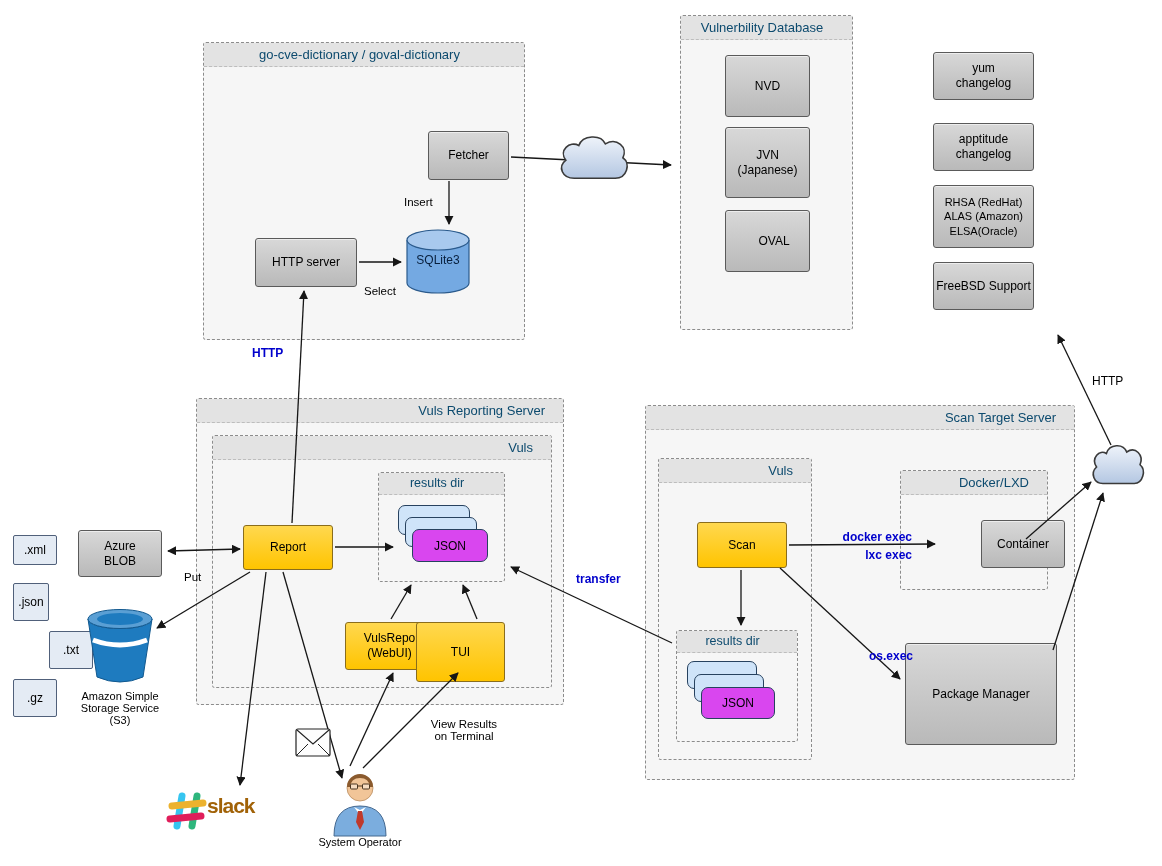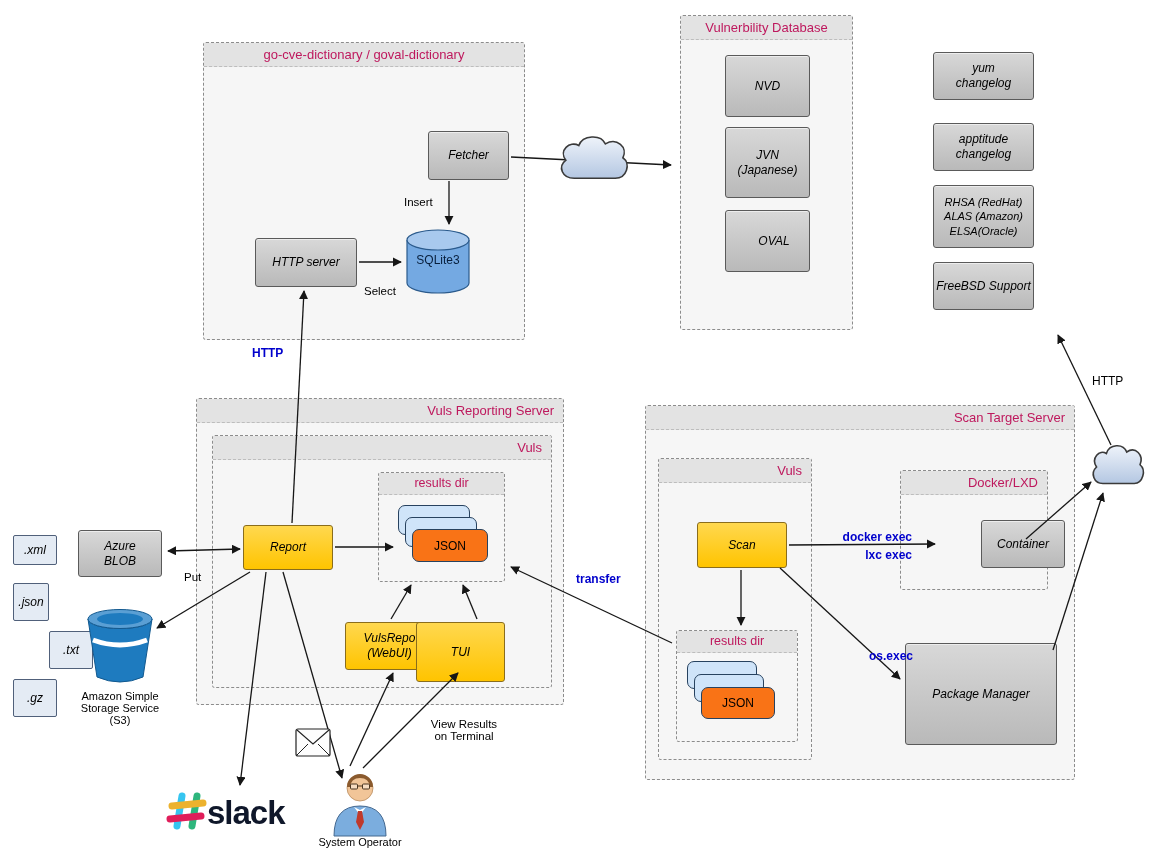--- a/index.html
+++ b/index.html
@@ -1,41 +1,41 @@
 <!DOCTYPE html>
 <html><head>
 <meta charset="utf-8">
 <style>
   * { margin:0; padding:0; box-sizing:border-box; }
   html,body { background:#ffffff; font-family:"Liberation Sans", sans-serif; }
   #stage { position:relative; width:1162px; height:866px; background:#ffffff; overflow:hidden; }
 
   .container { position:absolute; border:1.5px dashed #8c8c8c; background:#f6f6f6; border-radius:3px; }
   .container .band { position:absolute; top:0; left:0; right:0; height:24px; background:#e3e3e3; border-bottom:1px dashed #bdbdbd; }
-  .container .title { position:absolute; top:4px; left:9px; right:9px; font-size:13px; color:#be185d; white-space:pre; overflow:hidden; }
+  .container .title { position:absolute; top:4px; left:9px; right:18px; font-size:13px; color:#0c4a6e; white-space:pre; overflow:hidden; }
   .title.center { text-align:center; }
   .title.right  { text-align:right; }
   .band.sm { height:22px; }
   .title.sm { font-size:12.5px; top:3px; }
 
   .node { position:absolute; display:flex; align-items:center; justify-content:center;
-          text-align:center; font-size:12px; line-height:1.25; color:#000; white-space:pre-line;font-style:italic; }
+          text-align:center; font-size:12px; line-height:1.25; color:#000; white-space:pre-line; }
   .gray   { background:linear-gradient(#d8d8d8,#b9b9b9); border:1px solid #5a5a5a; border-radius:3px;
             box-shadow: inset 0 1px 0 rgba(255,255,255,.55); }
   .yellow { background:linear-gradient(#ffd84f,#ffc400); border:1px solid #8a6d1c; border-radius:3px; }
   .file   { background:#e4ebf4; border:1px solid #50607a; border-radius:2px; }
   .small  { font-size:11px; line-height:1.3; }
 
   .card { position:absolute; background:#cfe4f9; border:1.4px solid #27425f; border-radius:7px;
           display:flex; align-items:center; justify-content:center; font-size:12px; color:#000; }
-  .card.front { background:#f97316; }
+  .card.front { background:#d946ef; }
 
   .lbl  { position:absolute; font-size:11.5px; color:#000; white-space:pre-line; }
   .blbl { position:absolute; font-size:12px; font-weight:bold; color:#0000cc; white-space:pre-line; }
-  .slack-text { position:absolute; font-size:33px; font-weight:bold; color:#0f172a; letter-spacing:-1px; }
+  .slack-text { position:absolute; font-size:21px; font-weight:bold; color:#a16207; letter-spacing:-1px; }
   .cyl-lbl { position:absolute; width:62px; text-align:center; font-size:12px; color:#081f3c; }
 
   svg.overlay { position:absolute; left:0; top:0; width:1162px; height:866px; pointer-events:none; }
 </style>
 </head>
 <body>
 
 <div id="stage">
 
   <div class="container" style="left:203px;top:42px;width:322px;height:298px;">

